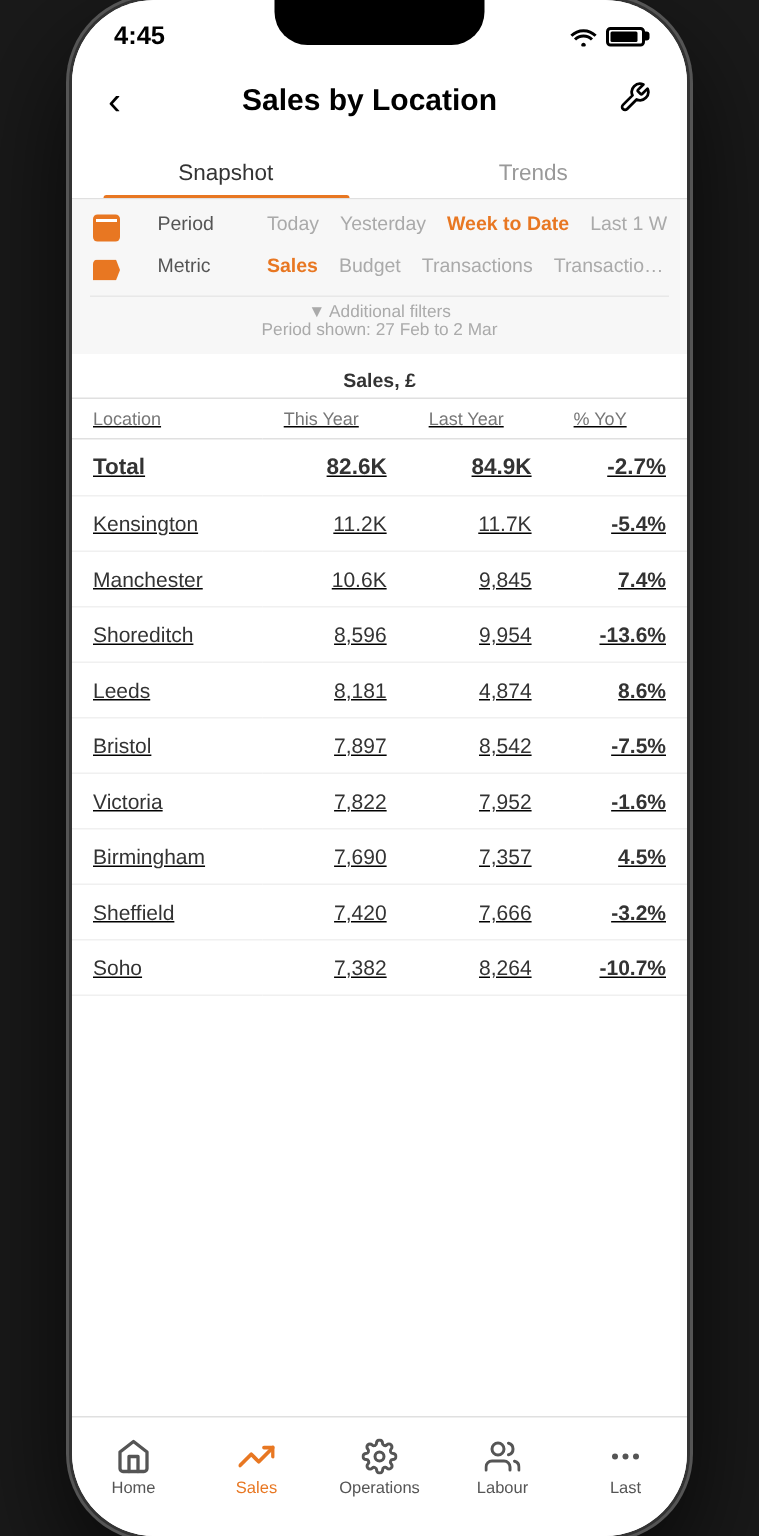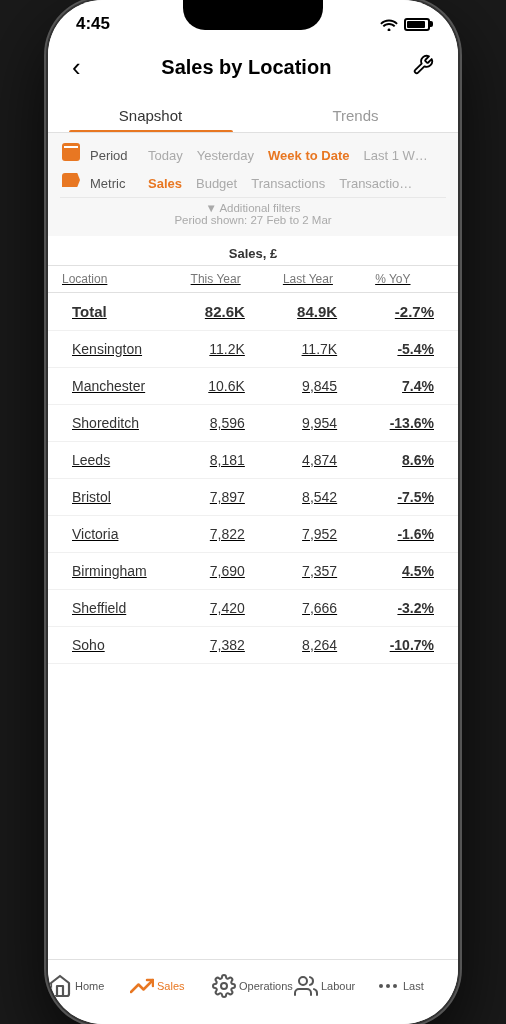--- a/index.html
+++ b/index.html
@@ -158,22 +158,22 @@
     }
 
     
     .filters-section {
       background: #f7f7f7;
       padding: 8px 12px 4px;
     }
 
     .filter-row {
       display: flex;
-      align-items: flex-end;
-      gap: 8px;
+      align-items: flex-start;
+      gap: 23px;
       margin-bottom: 6px;
     }
 
     .filter-icon {
       width: 22px;
       height: 22px;
       display: flex;
       align-items: center;
       justify-content: center;
       flex-shrink: 0;
@@ -249,21 +249,21 @@
       font-weight: 500;
       border-bottom: 1px solid #e0e0e0;
       text-align: left;
     }
 
     .table thead tr th:first-child {
       text-align: left;
     }
 
     .table tbody tr td {
-      padding: 10px 24px;
+      padding: 10px 14px;
       font-size: 14px;
       color: #333;
       border-bottom: 1px solid #f0f0f0;
       text-align: right;
     }
 
     .table tbody tr td:first-child {
       text-align: left;
     }
 
@@ -279,21 +279,21 @@
     .bottom-nav {
       display: flex;
       background: #fff;
       border-top: 1px solid #e0e0e0;
       padding: 8px 0 20px;
     }
 
     .nav-item {
       flex: 1;
       display: flex;
-      flex-direction: row;
+      flex-direction: column;
       align-items: center;
       gap: 3px;
       cursor: pointer;
       padding: 6px 0;
     }
 
     .nav-label {
       font-size: 11px;
       color: #555;
     }

